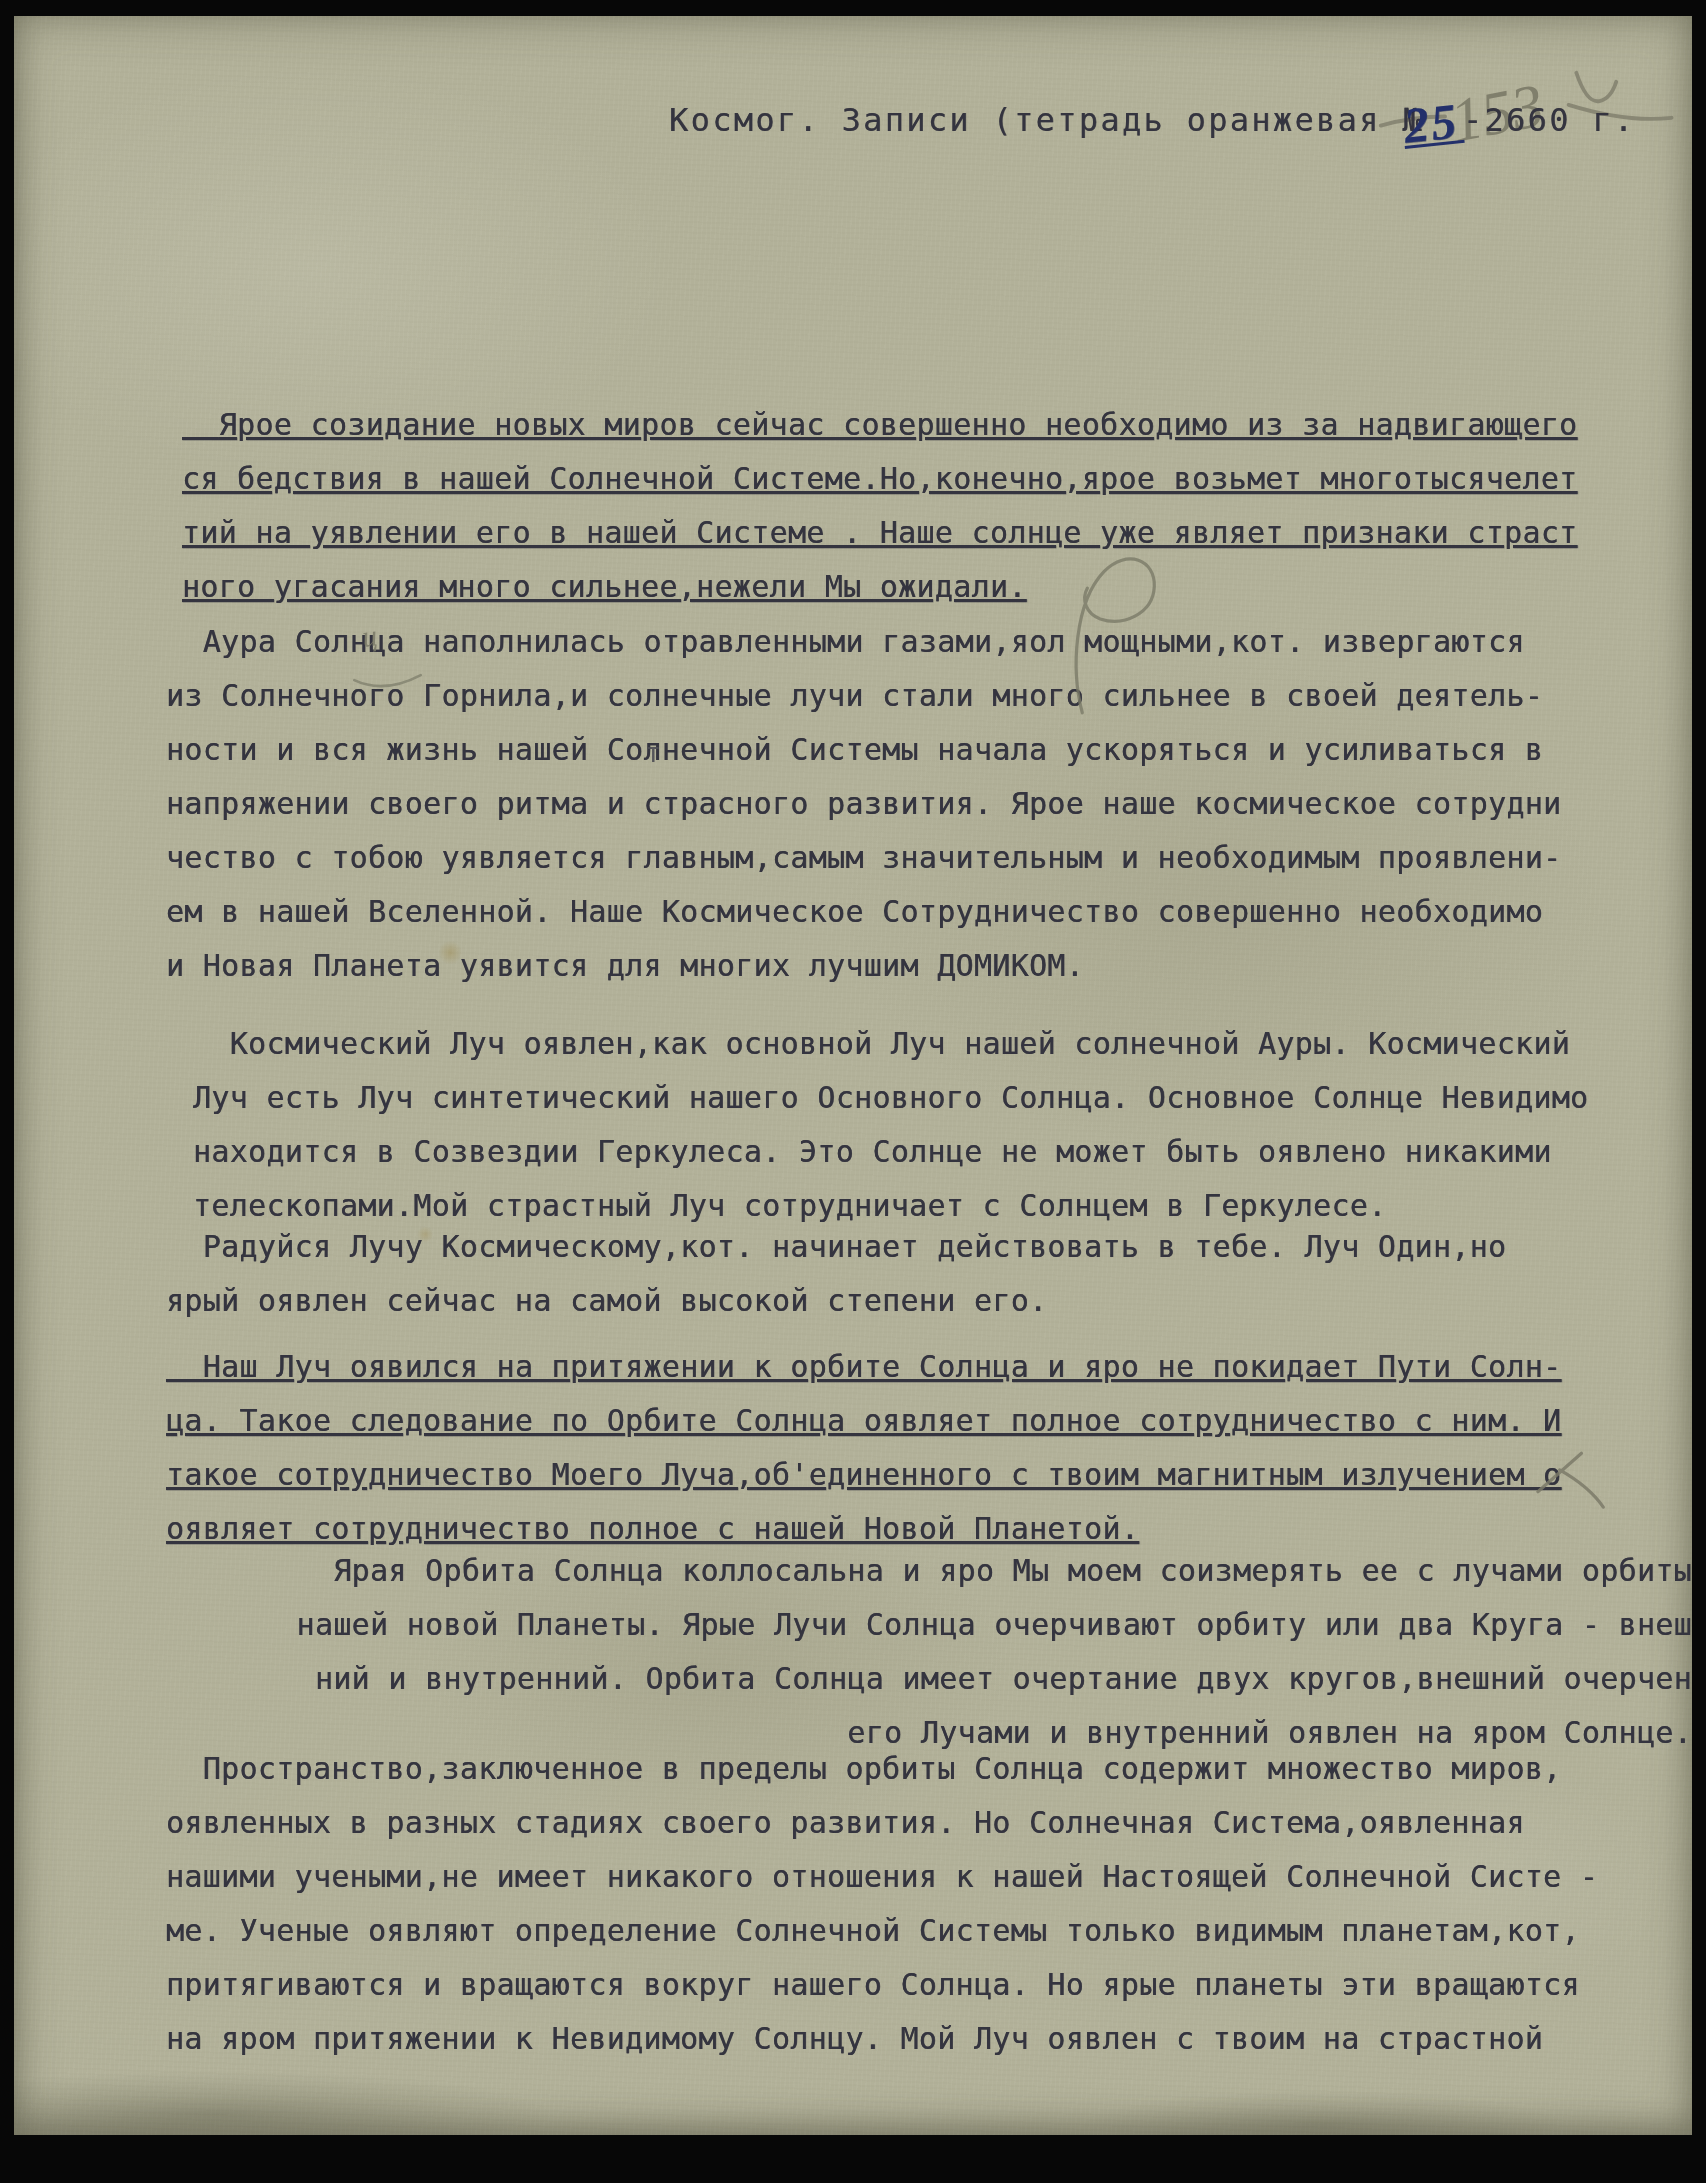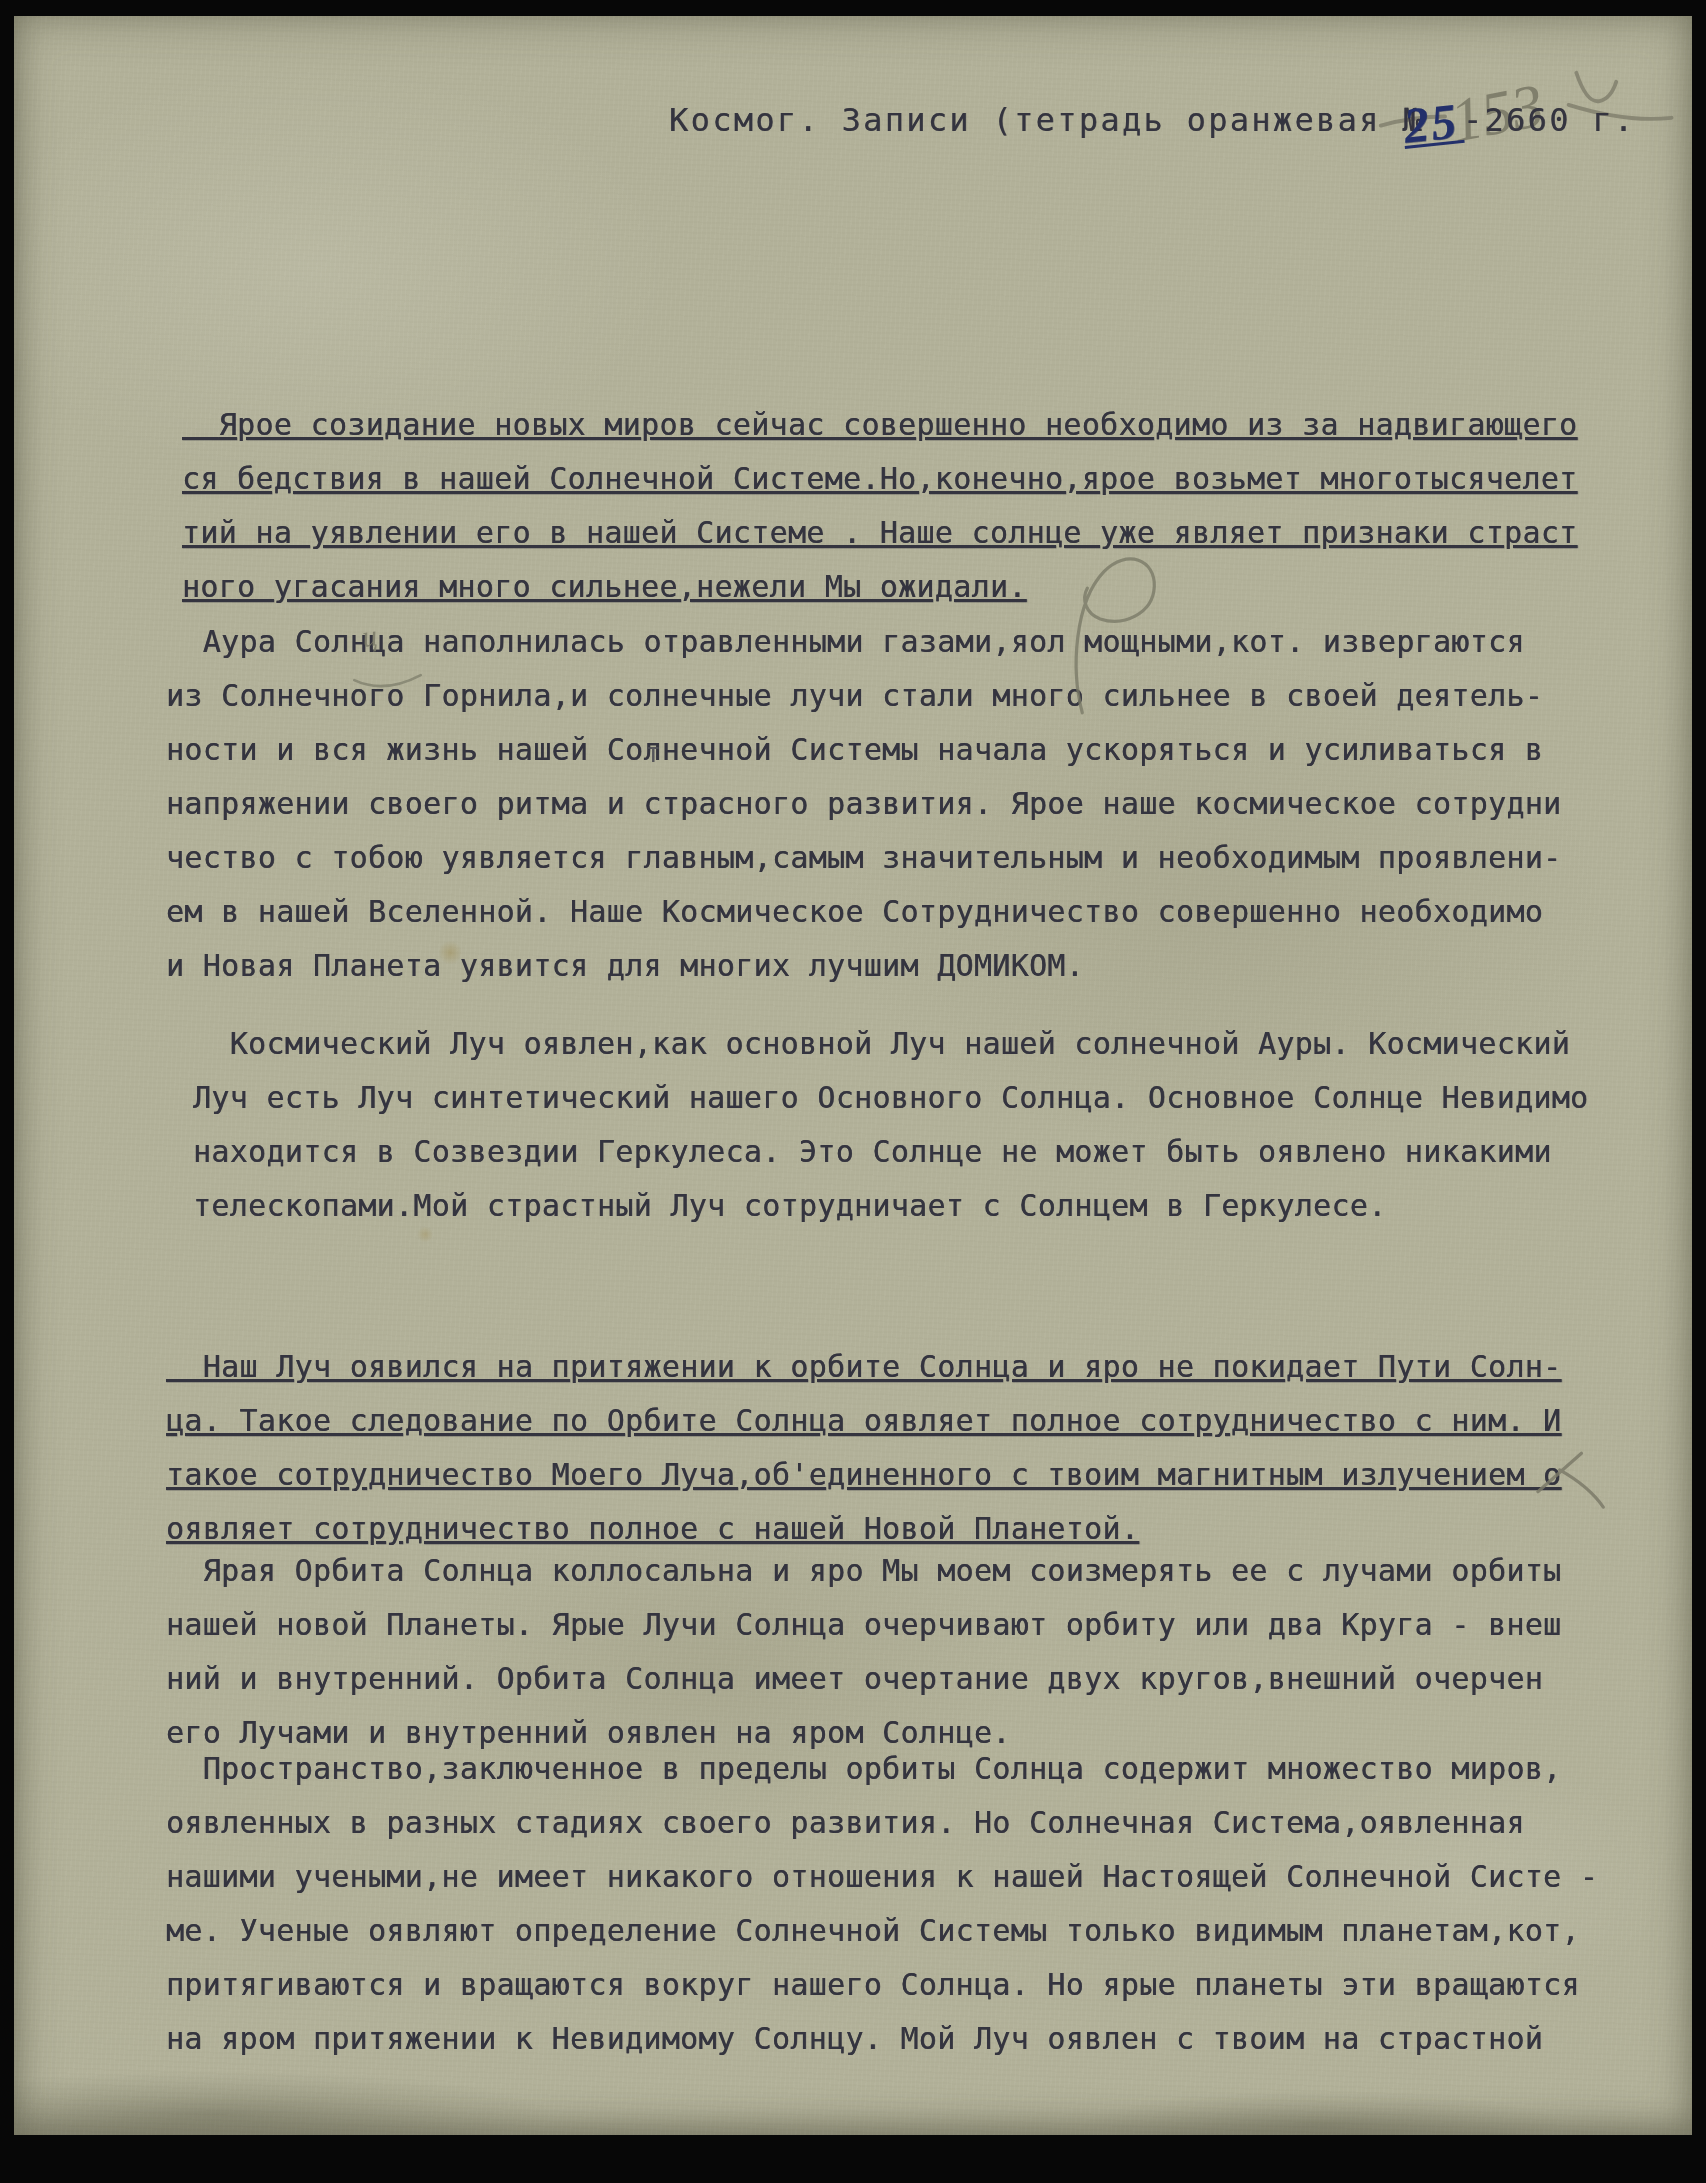--- a/index.html
+++ b/index.html
@@ -89,25 +89,27 @@
 из Солнечного Горнила,и солнечные лучи стали много сильнее в своей деятель-
 ности и вся жизнь нашей Солнечной Системы начала ускоряться и усиливаться в
 напряжении своего ритма и страсного развития. Ярое наше космическое сотрудни
 чество с тобою уявляется главным,самым значительным и необходимым проявлени-
 ем в нашей Вселенной. Наше Космическое Сотрудничество совершенно необходимо
 и Новая Планета уявится для многих лучшим ДОМИКОМ.</div>
     <div class="typed" style="left:152px;top:1001px;margin-left:27px;">  Космический Луч оявлен,как основной Луч нашей солнечной Ауры. Космический
 Луч есть Луч синтетический нашего Основного Солнца. Основное Солнце Невидимо
 находится в Созвездии Геркулеса. Это Солнце не может быть оявлено никакими
 телескопами.Мой страстный Луч сотрудничает с Солнцем в Геркулесе.</div>
+    <div class="typed" style="left:152px;top:1204px;">  Радуйся Лучу Космическому,кот. начинает действовать в тебе. Луч Один,но
+ярый оявлен сейчас на самой высокой степени его.</div>
     <div class="typed" style="left:152px;top:1324px;text-decoration:underline;">  Наш Луч оявился на притяжении к орбите Солнца и яро не покидает Пути Солн-
 ца. Такое следование по Орбите Солнца оявляет полное сотрудничество с ним. И
 такое сотрудничество Моего Луча,об'единенного с твоим магнитным излучением о
 оявляет сотрудничество полное с нашей Новой Планетой.</div>
-    <div class="typed" style="left:152px;top:1528px;">  Ярая Орбита Солнца коллосальна и яро Мы моем соизмерять ее с лучами орбиты
+    <div class="typed" style="left:168px;top:1528px;text-align:right;">  Ярая Орбита Солнца коллосальна и яро Мы моем соизмерять ее с лучами орбиты
 нашей новой Планеты. Ярые Лучи Солнца очерчивают орбиту или два Круга - внеш
 ний и внутренний. Орбита Солнца имеет очертание двух кругов,внешний очерчен
 его Лучами и внутренний оявлен на яром Солнце.</div>
     <div class="typed" style="left:152px;top:1726px;">  Пространство,заключенное в пределы орбиты Солнца содержит множество миров,
 оявленных в разных стадиях своего развития. Но Солнечная Система,оявленная
 нашими учеными,не имеет никакого отношения к нашей Настоящей Солнечной Систе -
 ме. Ученые оявляют определение Солнечной Системы только видимым планетам,кот,
 притягиваются и вращаются вокруг нашего Солнца. Но ярые планеты эти вращаются
 на яром притяжении к Невидимому Солнцу. Мой Луч оявлен с твоим на страстной</div>
 

